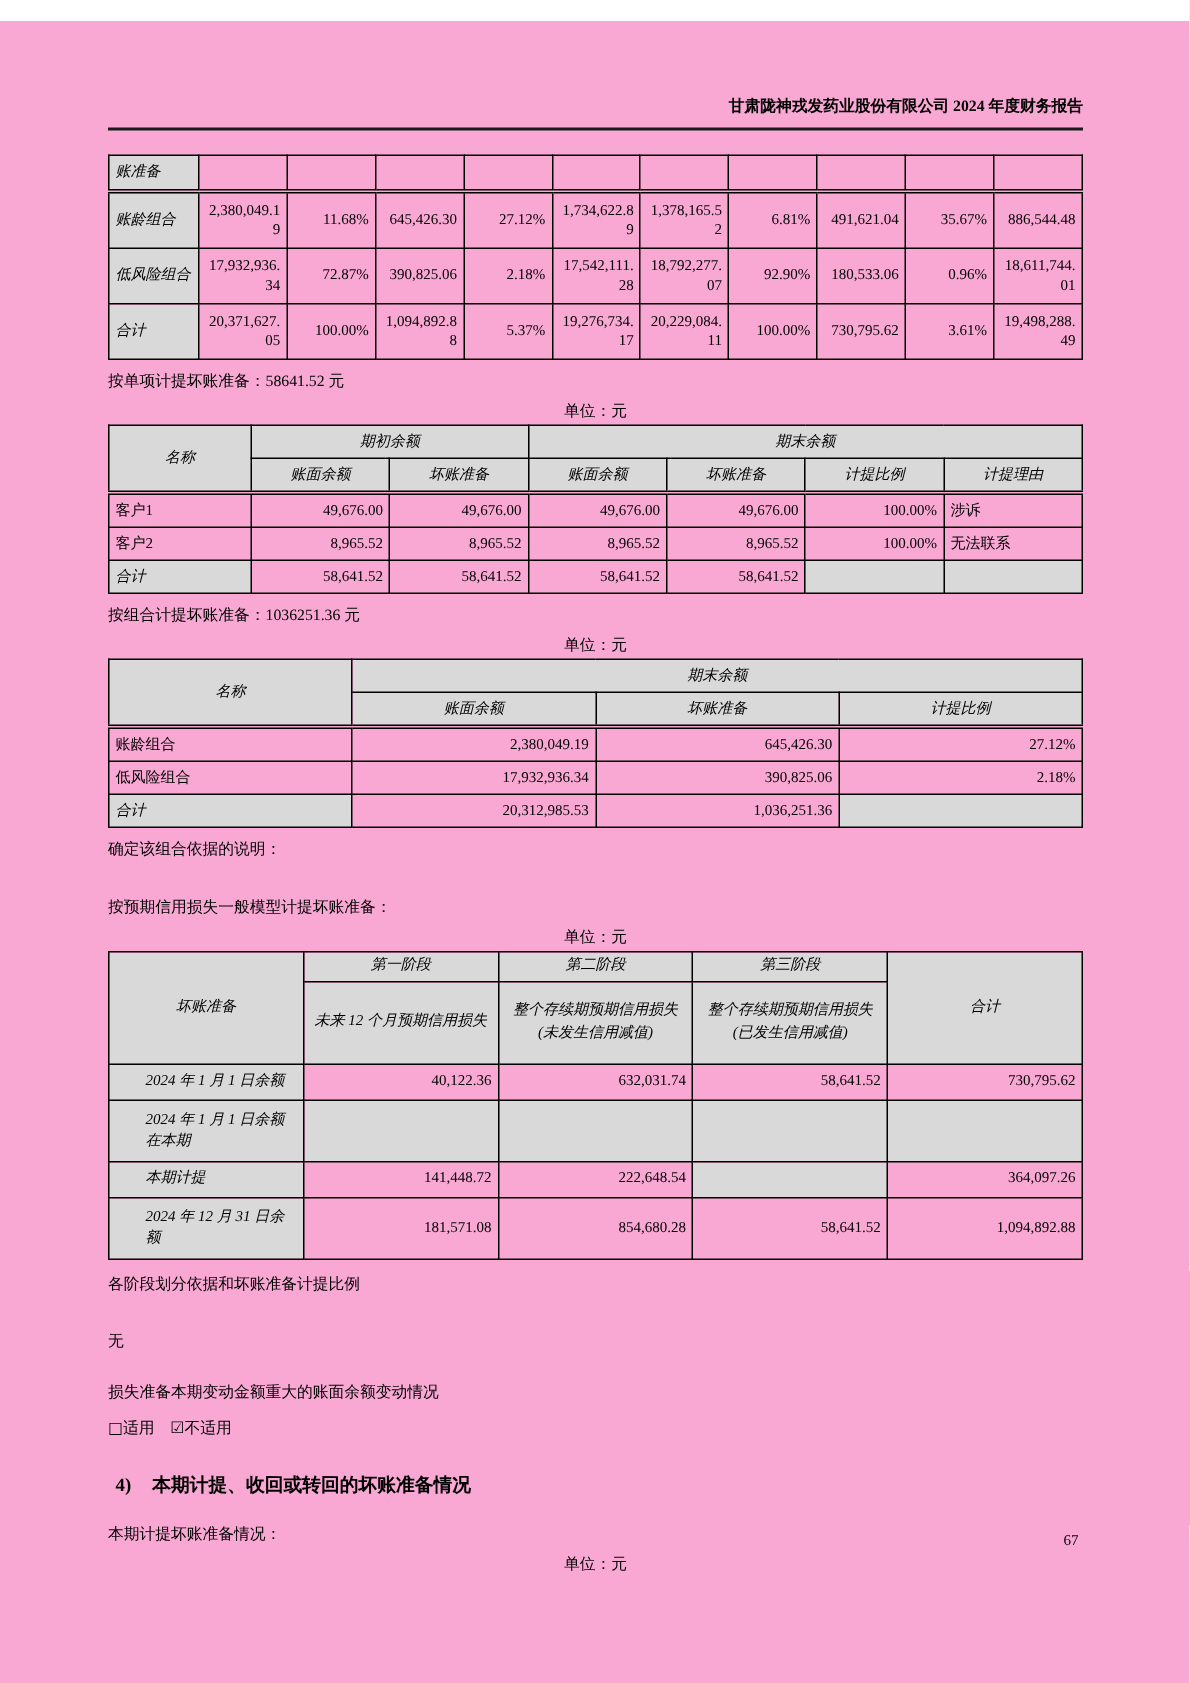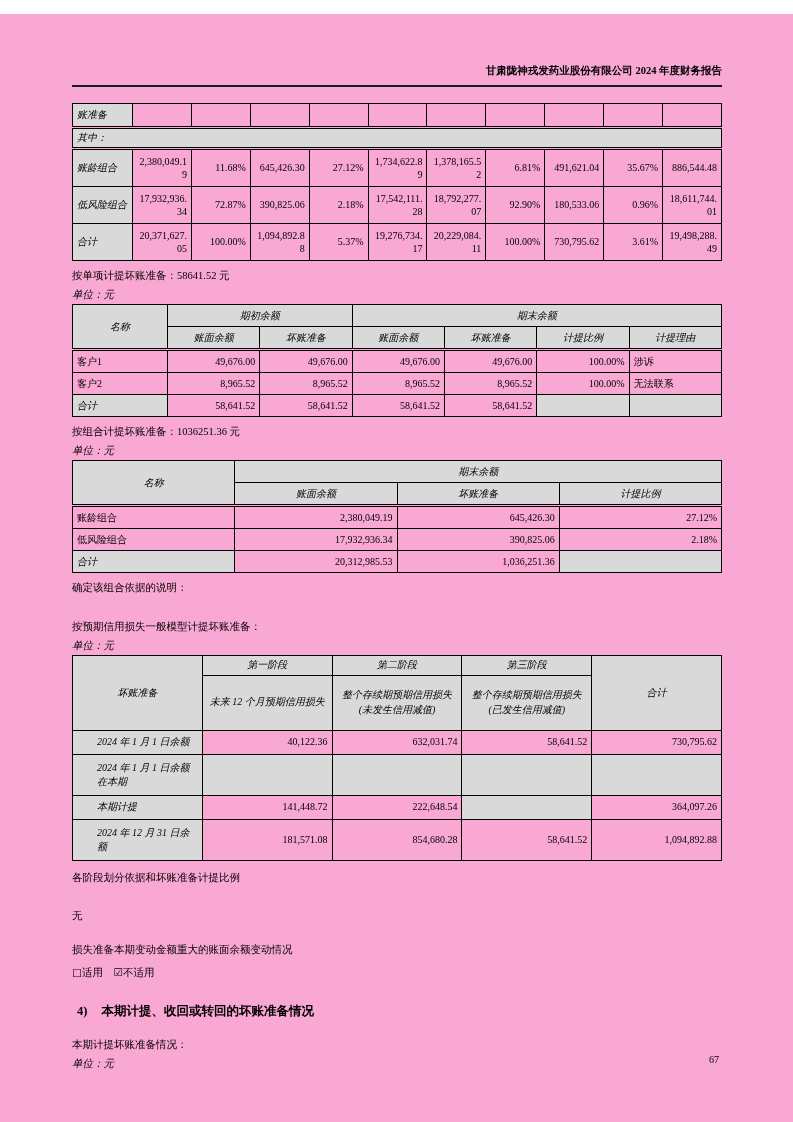--- a/index.html
+++ b/index.html
@@ -41,31 +41,31 @@
   .t4 { margin-top:2px; }
   .t4 th { height:17px; }
   .t4 th.desc { height:52px; line-height:1.45; }
   .t4 td { height:21px;padding-left:24px; }
   .t4 tr.tall td { height:38px; }
 
   .body-text { font-size:10.5px; line-height:1.35; }
   .mt8  { margin-top:8px; }
   .mt20 { margin-top:20px; }
   .mt24 { margin-top:24px; }
-  .unit { text-align:left; font-size:10.5px; margin-top:5px; margin-bottom:2px;font-style:italic; }
+  .unit { text-align:center; font-size:10.5px; margin-top:5px; margin-bottom:2px; }
 
   .checkbox-line { font-size:10.5px; margin-top:9px; }
   .checkbox-item { margin-right:8px; }
   .cb-glyph { font-family:"DejaVu Sans",sans-serif; font-size:10.5px; }
 
   .section-heading { margin-top:23px; font-size:12.5px; font-weight:bold; padding-left:5px; }
   .section-heading .h-num { margin-right:14px; }
 
   .page-number {
-    position:absolute; top:1040px; right:74px; font-size:10px;
+    position:absolute; top:1008px; right:74px; font-size:10px;
   }
 </style>
 </head>
 <body>
 
 <div class="page">
   <div class="content">
 
     <div class="doc-header">甘肃陇神戎发药业股份有限公司 2024 年度财务报告</div>
 
@@ -89,23 +89,20 @@
         <td class="bdbl"></td>
         <td class="bdbl"></td>
         <td class="bdbl"></td>
         <td class="bdbl"></td>
         <td class="bdbl"></td>
         <td class="bdbl"></td>
         <td class="bdbl"></td>
         <td class="bdbl"></td>
         <td class="bdbl"></td>
         <td class="bdbl"></td>
-      </tr>
-      <tr class="amid">
-        <td colspan="11" class="gray lbl bdbl">其中：</td>
       </tr>
       <tr class="tall">
         <td class="gray lbl">账龄组合</td>
         <td class="num">2,380,049.19</td>
         <td class="num">11.68%</td>
         <td class="num">645,426.30</td>
         <td class="num">27.12%</td>
         <td class="num">1,734,622.89</td>
         <td class="num">1,378,165.52</td>
         <td class="num">6.81%</td>

